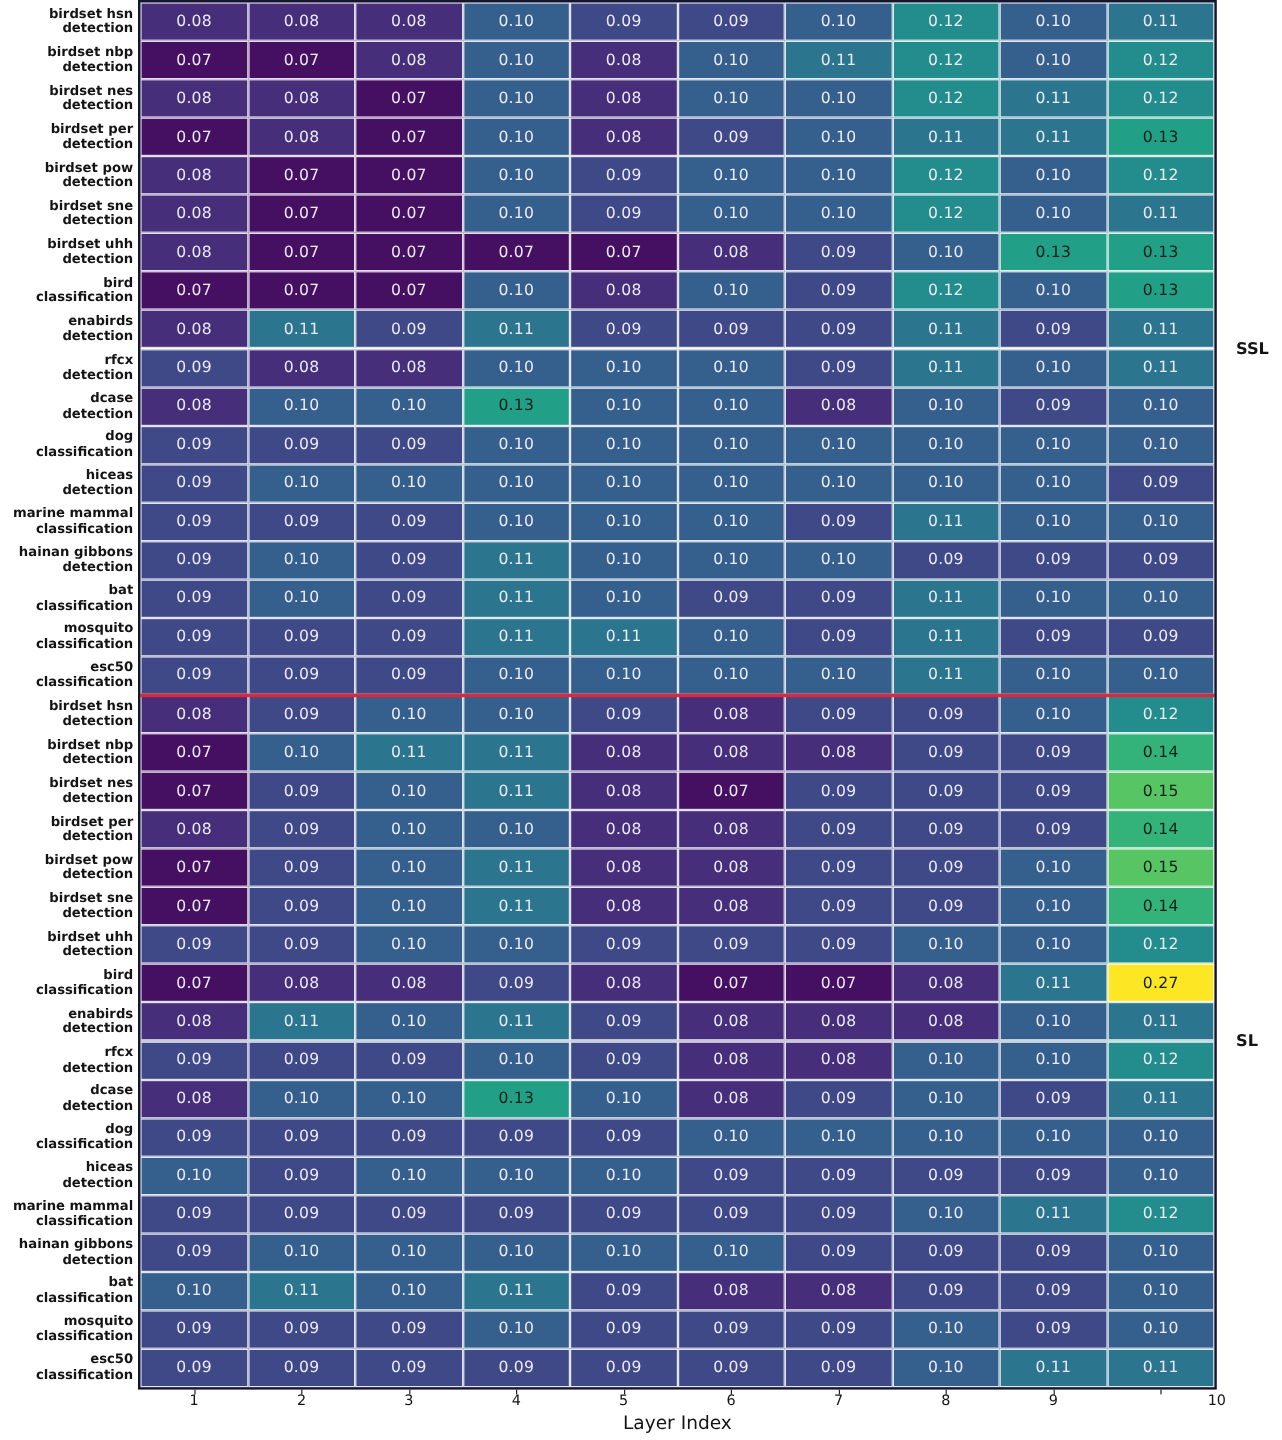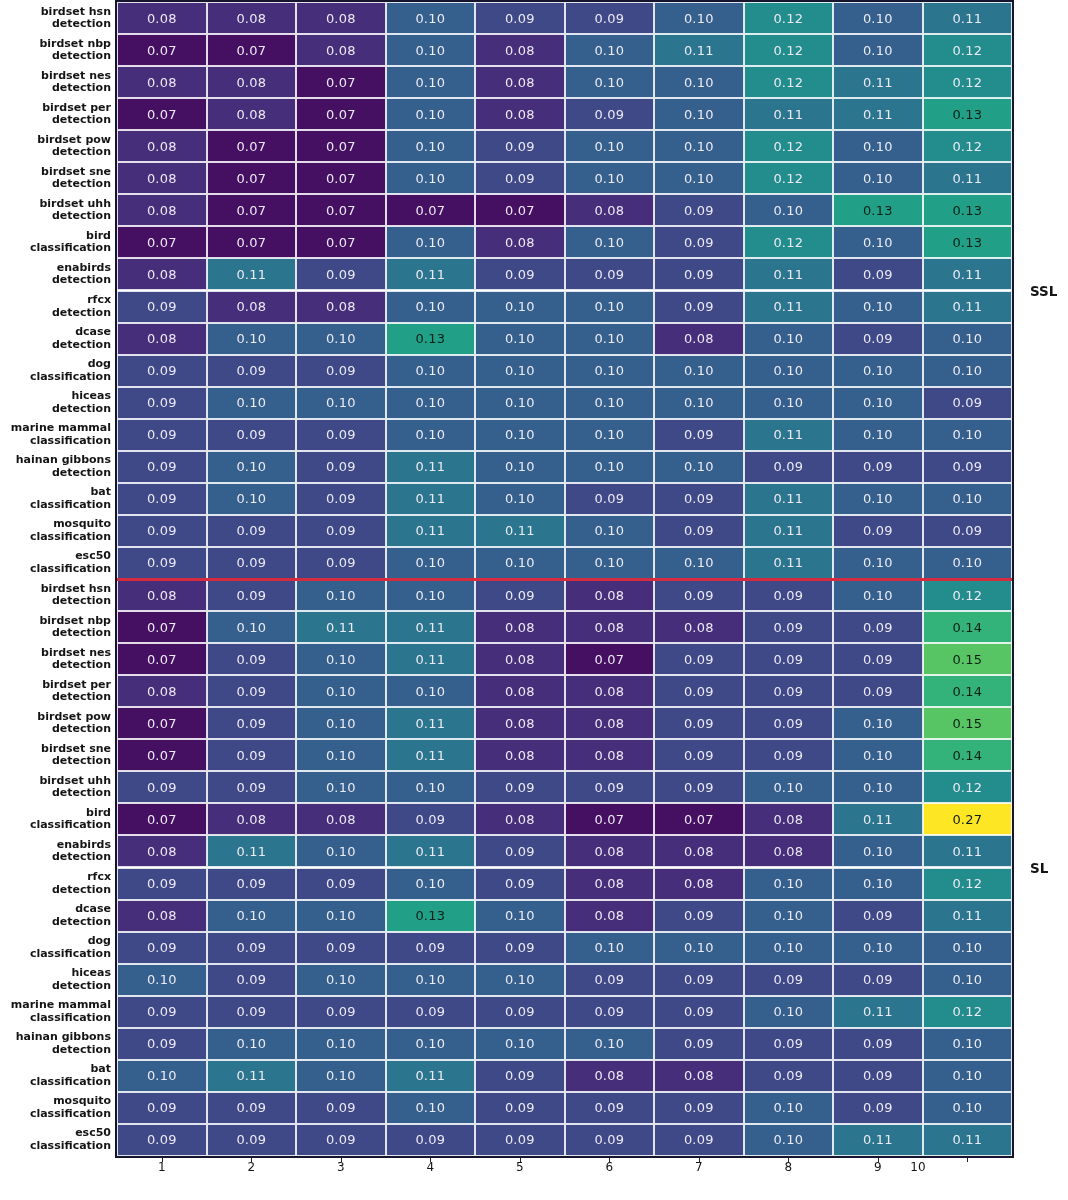--- a/index.html
+++ b/index.html
@@ -553,15 +553,16 @@
       <div class="xticklabel" style="left: 519.75px;">5</div>
       <div class="xtickmark" style="left: 609.25px;"></div>
       <div class="xticklabel" style="left: 609.25px;">6</div>
       <div class="xtickmark" style="left: 698.75px;"></div>
       <div class="xticklabel" style="left: 698.75px;">7</div>
       <div class="xtickmark" style="left: 788.25px;"></div>
       <div class="xticklabel" style="left: 788.25px;">8</div>
       <div class="xtickmark" style="left: 877.75px;"></div>
       <div class="xticklabel" style="left: 877.75px;">9</div>
       <div class="xtickmark" style="left: 967.25px;"></div>
-      <div class="xticklabel" style="left: 918px;">10</div>
+      <div class="xticklabel" style="left: 1014px;">10</div>
     </div>
+  <div id="xlabel">Layer Index</div>
 </div>
 
 </body></html>

